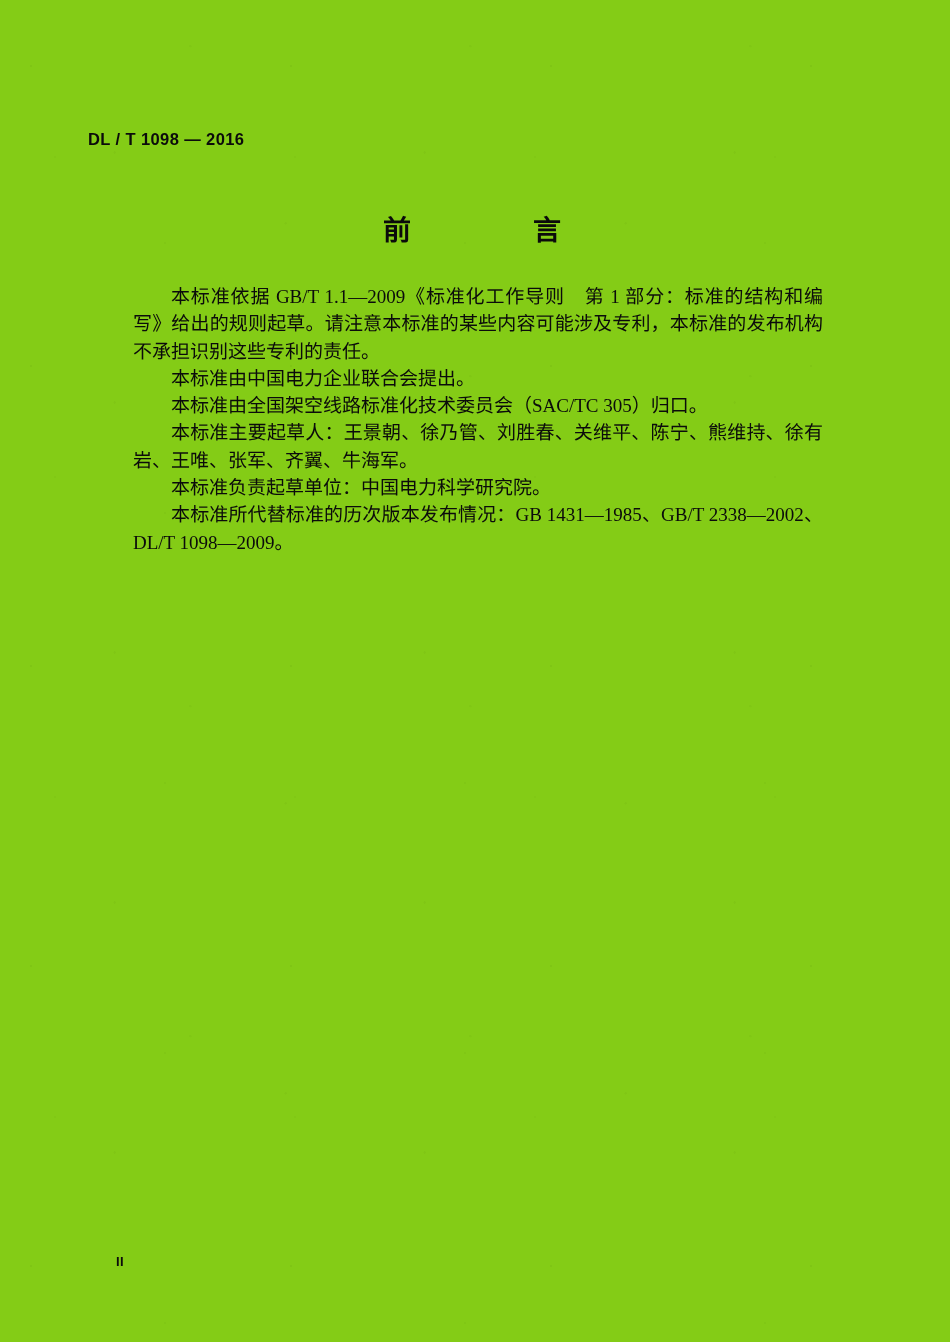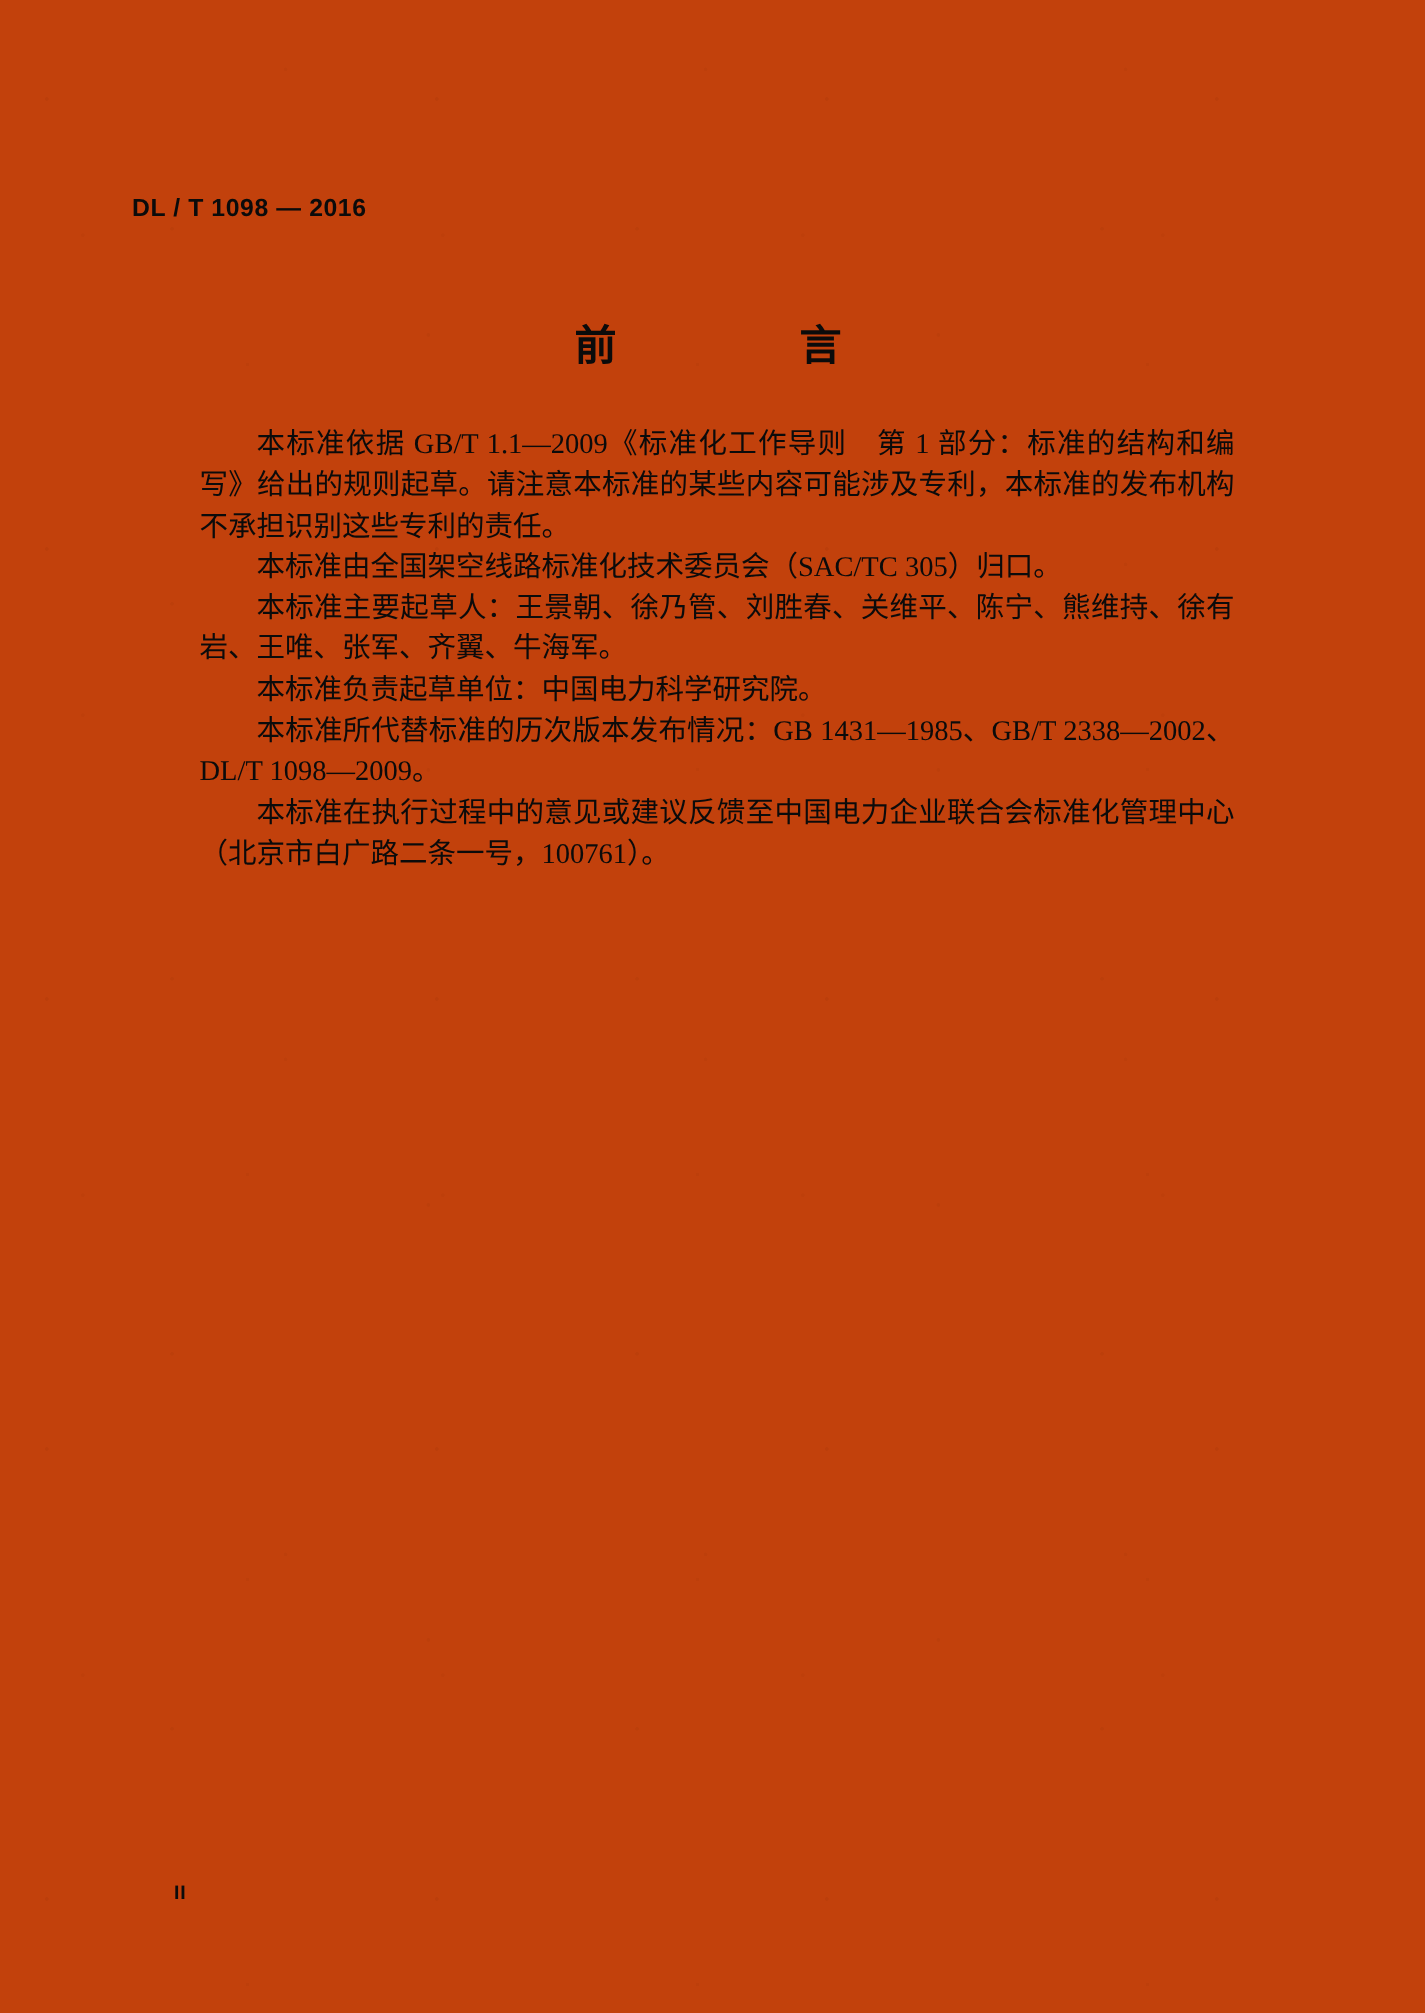--- a/index.html
+++ b/index.html
@@ -4,21 +4,21 @@
 <style>
   html, body {
     margin: 0;
     padding: 0;
     background: #ffffff;
   }
   .page {
     position: relative;
     width: 950px;
     height: 1342px;
-    background: #c2410c;
+    background: #84cc16;
     overflow: hidden;
     font-family: "Liberation Serif", "DejaVu Serif", serif;
     color: #0b0b0b;
   }
   
   .page::before {
     content: "";
     position: absolute;
     inset: 0;
     pointer-events: none;
@@ -86,22 +86,22 @@
 <body>
 
 <div class="page">
 
   <div class="header-code">DL / T 1098 — 2016</div>
 
   <div class="title">前　　言</div>
 
   <div class="body-block">
     <p class="para">本标准依据 GB/T 1.1—2009《标准化工作导则　第 1 部分：标准的结构和编写》给出的规则起草。请注意本标准的某些内容可能涉及专利，本标准的发布机构不承担识别这些专利的责任。</p>
+    <p class="para">本标准由中国电力企业联合会提出。</p>
     <p class="para">本标准由全国架空线路标准化技术委员会（SAC/TC 305）归口。</p>
     <p class="para">本标准主要起草人：王景朝、徐乃管、刘胜春、关维平、陈宁、熊维持、徐有岩、王唯、张军、齐翼、牛海军。</p>
     <p class="para">本标准负责起草单位：中国电力科学研究院。</p>
     <p class="para">本标准所代替标准的历次版本发布情况：GB 1431—1985、GB/T 2338—2002、DL/T 1098—2009。</p>
-    <p class="para">本标准在执行过程中的意见或建议反馈至中国电力企业联合会标准化管理中心（北京市白广路二条一号，100761）。</p>
   </div>
 
   <div class="footer-page">II</div>
 
 </div>
 
 </body></html>

